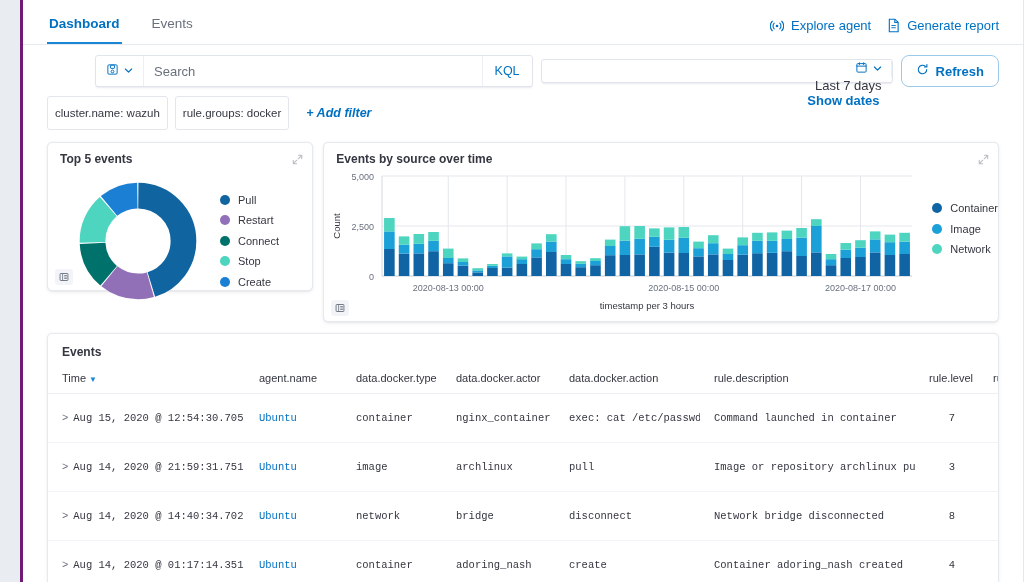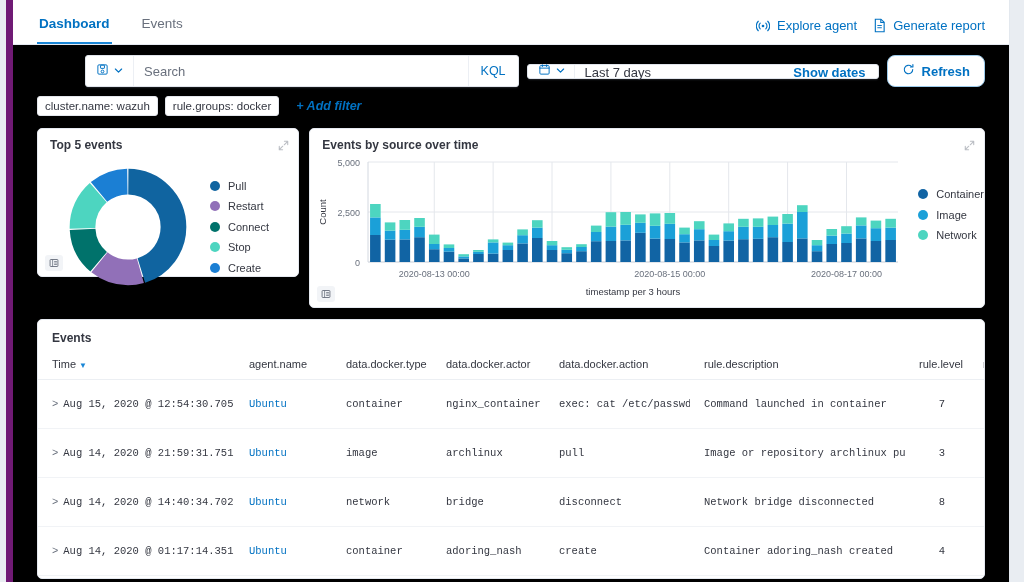--- a/index.html
+++ b/index.html
@@ -5,23 +5,23 @@
   * { box-sizing: border-box; }
   html, body {
     margin: 0; padding: 0;
     width: 1024px; height: 582px;
     background: #e9edf2;
     font-family: "Liberation Sans", sans-serif;
     color: #343741;
     overflow: hidden;
   }
   .app {
-    position: absolute; left: 6px; top: 0; width: 1004px; height: 582px;
-    background: #000000;
-    border-left: 7px solid #701a75;
+    position: absolute; left: 20px; top: 0; width: 1004px; height: 582px;
+    background: #ffffff;
+    border-left: 3px solid #701a75;
     border-right: 1px solid #e3e8ee;
   }
   
   .tabbar {
     height: 45px; padding: 0 24px;
     display: flex; align-items: flex-end;
     border-bottom: 1px solid #e5e9f0;
     background: #fff;
   }
   .tab {
@@ -37,37 +37,38 @@
   .searchbox {
     flex: 1 1 auto; height: 32px; display: flex; align-items: center;
     border: 1px solid #e0e4eb; border-radius: 3px; background: #fff;
     box-shadow: 0 1px 1px -1px rgba(152,162,179,.2), 0 2px 2px -1px rgba(152,162,179,.2);
     margin-left: 48px;
   }
   .sb-prefix { display: flex; align-items: center; gap: 4px; padding: 0 9px 0 10px; border-right: 1px solid #eceff4; height: 100%; cursor: pointer; }
   .sb-input { flex: 1; padding: 0 10px; font-size: 13px; color: #69707d; }
   .sb-kql { padding: 0 12px; font-size: 12.5px; color: #0071c2; border-left: 1px solid #eceff4; height:100%; display:flex; align-items:center; cursor:pointer; }
   .datebox {
-    width: 352px; height: 15px; display: flex; align-items: flex-start;
+    width: 352px; height: 24px; display: flex; align-items: flex-end;
     border: 1px solid #e0e4eb; border-radius: 3px; background: #fff;
     box-shadow: 0 1px 1px -1px rgba(152,162,179,.2), 0 2px 2px -1px rgba(152,162,179,.2);
+    flex-direction: column;
   }
   .db-prefix { display:flex; align-items:center; gap:4px; padding: 0 8px 0 10px; border-right:1px solid #eceff4; height:100%; cursor:pointer; }
   .db-value { flex:1; padding: 0 10px; font-size: 13px; color: #343741; }
   .db-show { padding: 0 12px; font-size: 13px; color: #0071c2; cursor: pointer; font-weight:600; }
   .refresh-btn {
     height: 32px; min-width: 88px; padding: 0 14px; display: flex; align-items: center; gap: 7px;
     border: 1px solid #9ccaea; border-radius: 8px; color: #0071c2; font-size: 13px;
     background: #fff; cursor: pointer; font-weight: 600;
   }
   
   .filterbar { padding: 9px 24px 0 24px; display: flex; align-items: center; gap: 7px; }
   .pill {
     border: 1px solid #e3e6ec; border-radius: 3px; background: #fff;
-    font-size: 11.5px; padding: 3px 7px; color: #343741; cursor: pointer;
+    font-size: 11.5px; padding: 10px 7px; color: #343741; cursor: pointer;
   }
   .add-filter { font-size: 12.5px; color: #0071c2; cursor: pointer; font-weight:600; margin-left:10px;font-style:italic; }
   
   .panels { display: flex; gap: 10px; padding: 12px 24px 0 24px; }
   .panel {
     background: #fff; border: 1px solid #e5e9f0; border-radius: 5px;
     box-shadow: 0 .7px 1.4px rgba(0,0,0,.05), 0 1.9px 4px rgba(0,0,0,.05);
     position: relative;
   }
   .panel-title { font-size: 12px; font-weight: 600; color: #343741; padding: 9px 12px 2px 12px; }

